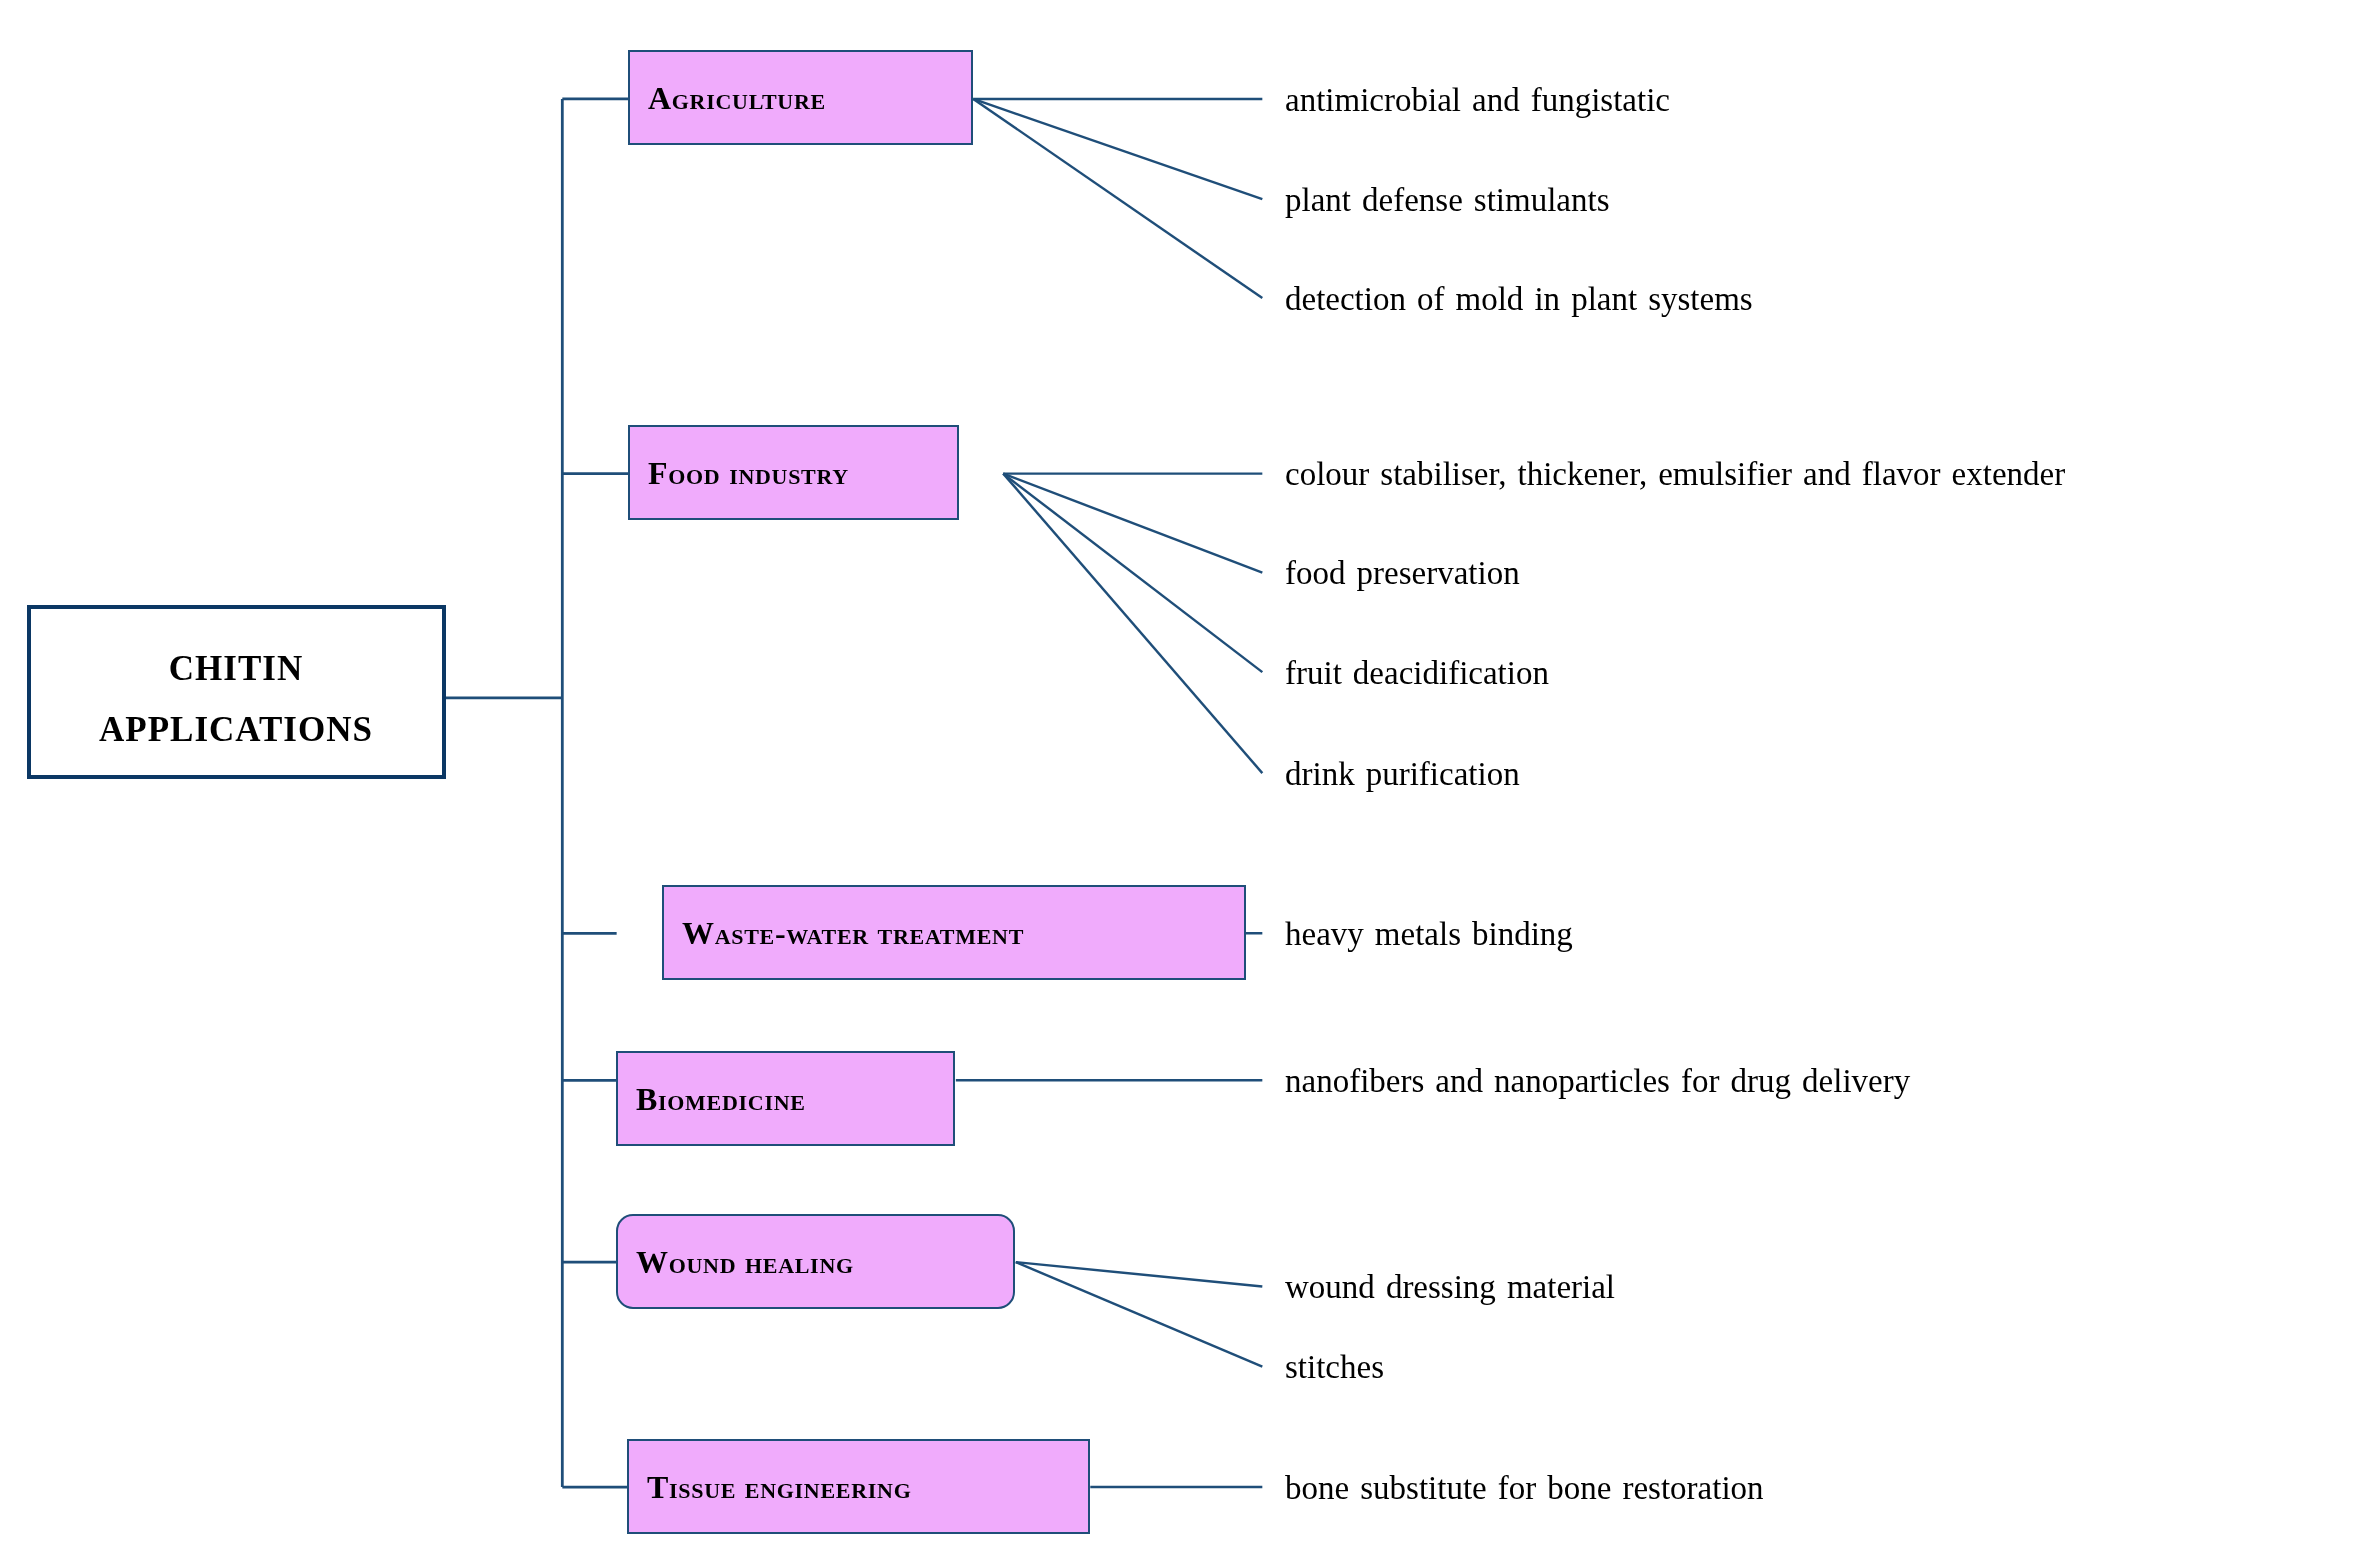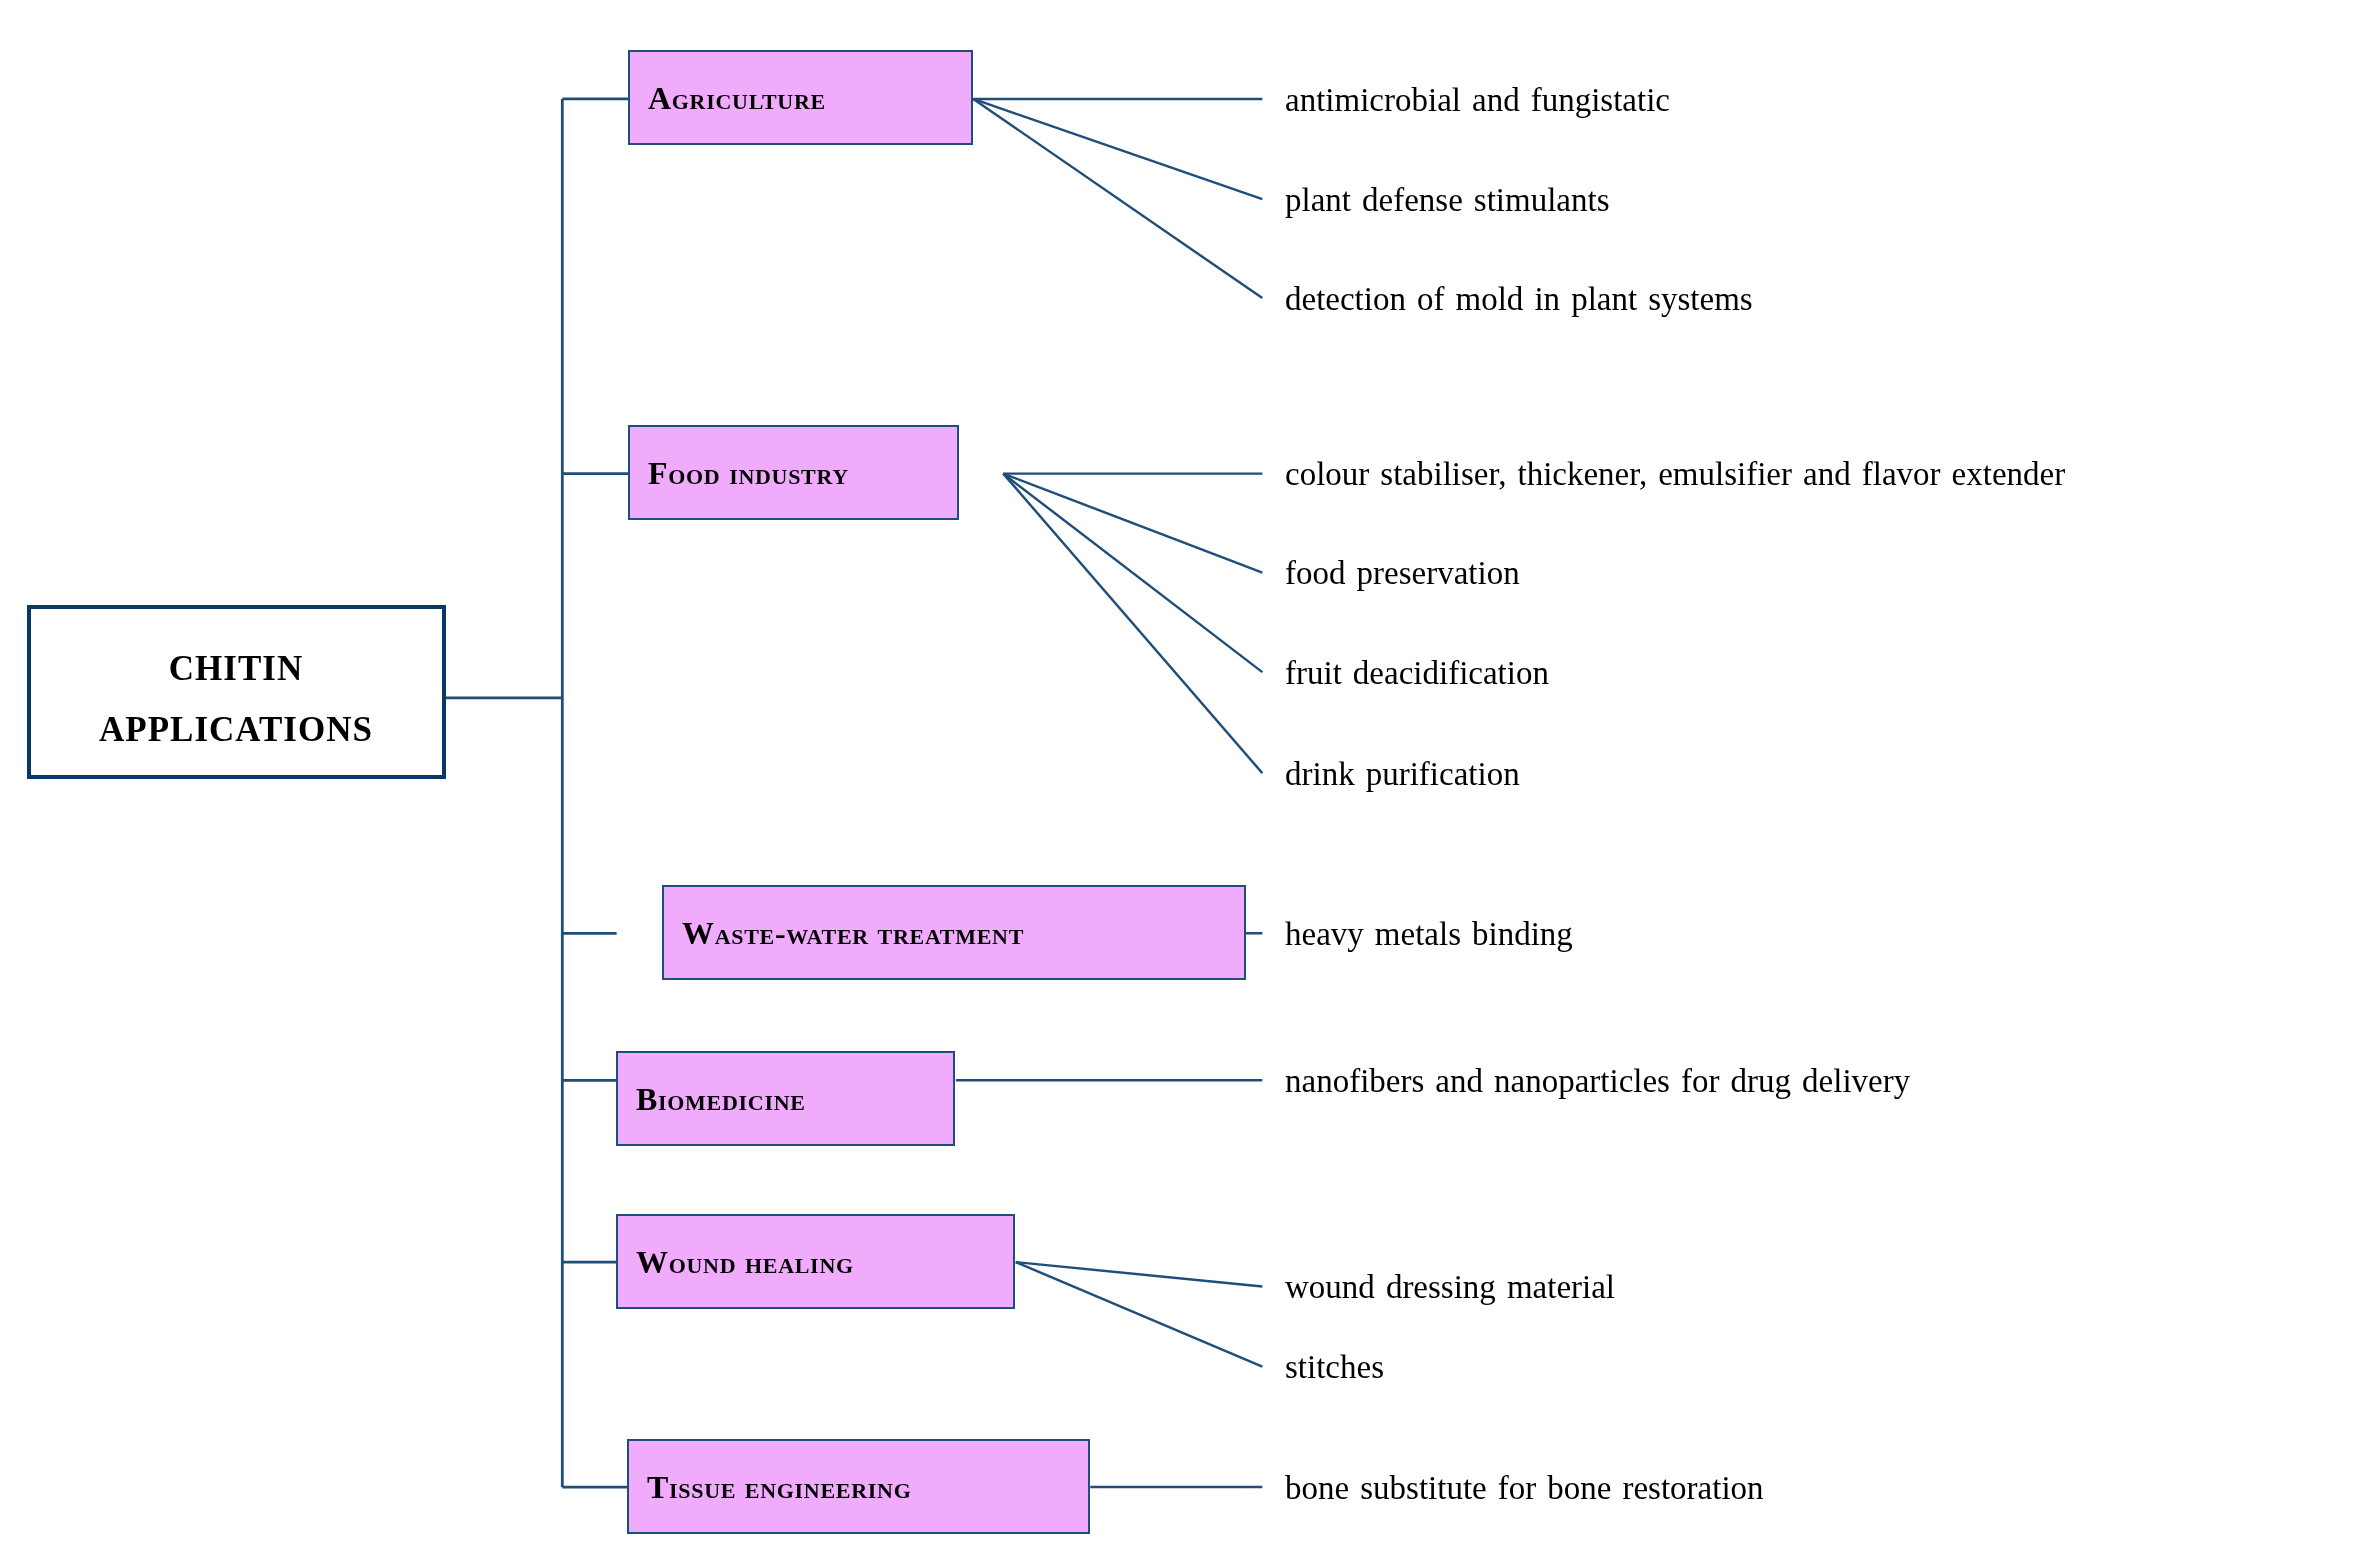--- a/index.html
+++ b/index.html
@@ -139,21 +139,21 @@
   </div>
 
   <div class="cat-box" style="left:616px; top:885px; width:584px;margin-left:46px;">
     <span class="cat-label">Waste-water  treatment</span>
   </div>
 
   <div class="cat-box" style="left:616px; top:1032px; width:339px;margin-top:19px;">
     <span class="cat-label">Biomedicine</span>
   </div>
 
-  <div class="cat-box" style="left:616px; top:1214px; width:399px;">
+  <div class="cat-box" style="left:616px; top:1214px; width:399px;border-radius:17px;">
     <span class="cat-label">Wound  healing</span>
   </div>
 
   <div class="cat-box" style="left:627px; top:1439px; width:463px;">
     <span class="cat-label">Tissue  engineering</span>
   </div>
 
   <div class="leaf" style="left:1285px; top:84px;">antimicrobial  and  fungistatic</div>
   <div class="leaf" style="left:1285px; top:184px;">plant defense  stimulants</div>
   <div class="leaf" style="left:1285px; top:283px;">detection  of mold in plant systems</div>

